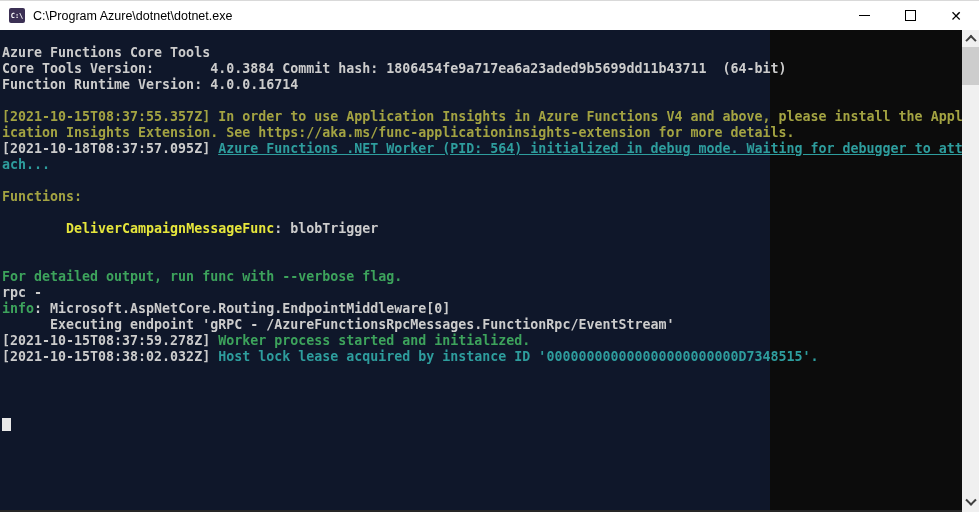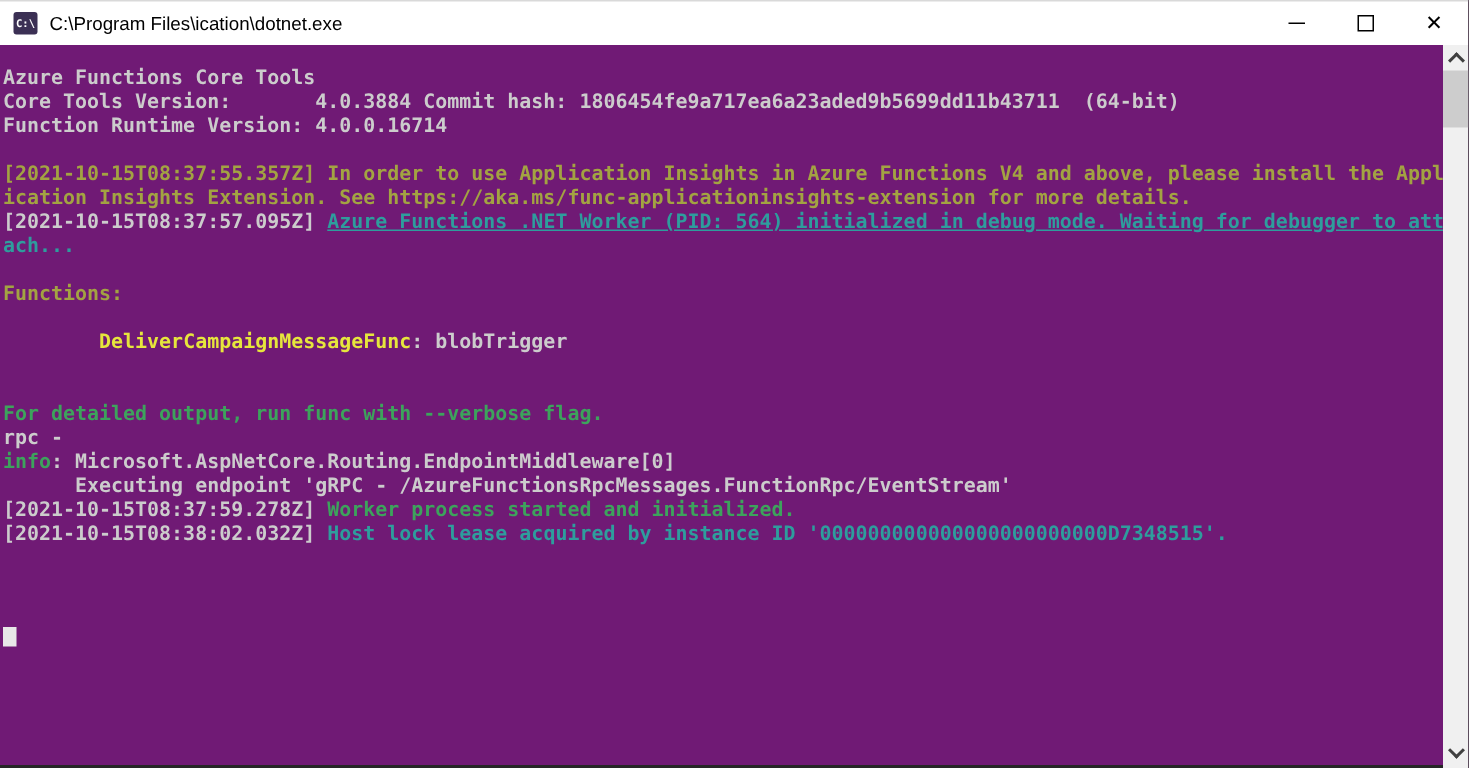--- a/index.html
+++ b/index.html
@@ -24,21 +24,21 @@
   .title-text {
     margin-left:8px; font-family:"Liberation Sans", sans-serif;
     font-size:12.5px; color:#000; white-space:nowrap;
   }
   .controls { margin-left:auto; display:flex; height:100%; }
   .ctrl { width:46px; height:100%; display:flex; align-items:center; justify-content:center; }
   .min-glyph { width:11px; height:1px; background:#000; }
   .max-glyph { width:9px; height:9px; border:1px solid #000; }
   .close-glyph { font-size:14px; color:#000; line-height:1; font-family:"DejaVu Sans", sans-serif; }
   
-  .console { position:absolute; top:30px; left:0; width:962px; bottom:0; background:#701a75; }
+  .console { position:absolute; top:30px; left:0; width:770px; bottom:0; background:#0f172a; }
   #console-output { position:absolute; top:15px; left:2px; }
   .line { height:16px; white-space:pre; font-size:13.3px; line-height:16px; font-weight:bold; }
   .cursor { position:absolute; left:2px; top:388px; width:9px; height:13px; background:#E8E8E8; }
   .bottom-edge { position:absolute; bottom:0; left:0; width:962px; height:2px; background:#262626; }
   
   .scrollbar { position:absolute; top:30px; right:0; width:17px; bottom:0; background:#F0F0F0; }
   .sb-btn { position:absolute; left:0; width:17px; height:17px; display:flex; align-items:center; justify-content:center; }
   .sb-btn.up { top:0; }
   .sb-btn.down { bottom:1px; }
   .chev { width:6px; height:6px; border-left:2px solid #404040; border-top:2px solid #404040; }
@@ -46,21 +46,21 @@
   .chev.down { transform:rotate(225deg) translate(2px,2px); }
   .sb-thumb { position:absolute; left:0; top:17px; width:17px; height:38px; background:#CDCDCD; }
 </style>
 </head>
 <body>
 
 <div class="window">
 
   <div class="titlebar">
     <div class="app-icon">C:\</div>
-    <div class="title-text">C:\Program Files\ication\dotnet.exe</div>
+    <div class="title-text">C:\Program Azure\dotnet\dotnet.exe</div>
     <div class="controls">
       <div class="ctrl">
         <div class="min-glyph"></div>
       </div>
       <div class="ctrl">
         <div class="max-glyph"></div>
       </div>
       <div class="ctrl">
         <div class="close-glyph">✕</div>
       </div>
@@ -68,21 +68,21 @@
   </div>
 
   <div class="console">
     <div id="console-output">
         <div class="line"><span style="color: rgb(204, 204, 204);">Azure Functions Core Tools</span></div>
         <div class="line"><span style="color: rgb(204, 204, 204);">Core Tools Version:       4.0.3884 Commit hash: 1806454fe9a717ea6a23aded9b5699dd11b43711  (64-bit)</span></div>
         <div class="line"><span style="color: rgb(204, 204, 204);">Function Runtime Version: 4.0.0.16714</span></div>
         <div class="line"></div>
         <div class="line"><span style="color: rgb(163, 163, 66);">[2021-10-15T08:37:55.357Z] In order to use Application Insights in Azure Functions V4 and above, please install the Appl</span></div>
         <div class="line"><span style="color: rgb(163, 163, 66);">ication Insights Extension. See https://aka.ms/func-applicationinsights-extension for more details.</span></div>
-        <div class="line"><span style="color: rgb(204, 204, 204);">[2021-10-15T08:37:57.095Z] </span><span style="color: rgb(46, 157, 157); text-decoration: underline;">Azure Functions .NET Worker (PID: 564) initialized in debug mode. Waiting for debugger to att</span></div>
+        <div class="line"><span style="color: rgb(204, 204, 204);">[2021-10-18T08:37:57.095Z] </span><span style="color: rgb(46, 157, 157); text-decoration: underline;">Azure Functions .NET Worker (PID: 564) initialized in debug mode. Waiting for debugger to att</span></div>
         <div class="line"><span style="color: rgb(46, 157, 157);">ach...</span></div>
         <div class="line"></div>
         <div class="line"><span style="color: rgb(163, 163, 66);">Functions:</span></div>
         <div class="line"></div>
         <div class="line"><span style="color: rgb(204, 204, 204);">        </span><span style="color: rgb(230, 230, 60);">DeliverCampaignMessageFunc</span><span style="color: rgb(204, 204, 204);">: blobTrigger</span></div>
         <div class="line"></div>
         <div class="line"></div>
         <div class="line"><span style="color: rgb(61, 163, 92);">For detailed output, run func with --verbose flag.</span></div>
         <div class="line"><span style="color: rgb(204, 204, 204);">rpc -</span></div>
         <div class="line"><span style="color: rgb(61, 163, 92);">info</span><span style="color: rgb(204, 204, 204);">: Microsoft.AspNetCore.Routing.EndpointMiddleware[0]</span></div>

